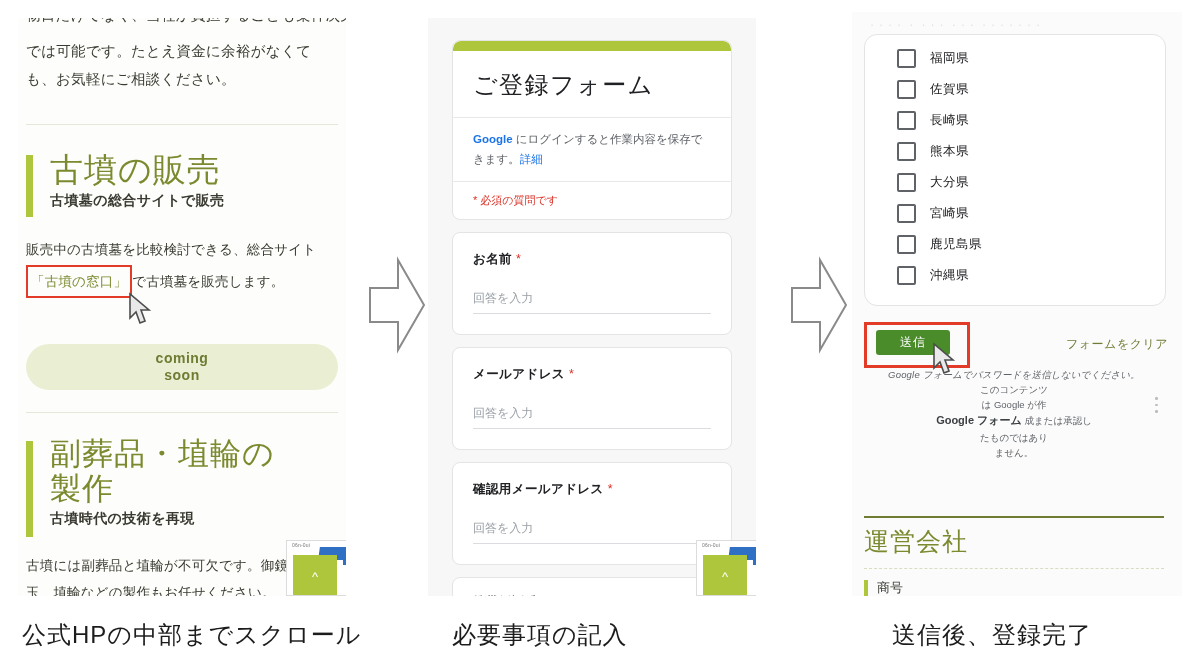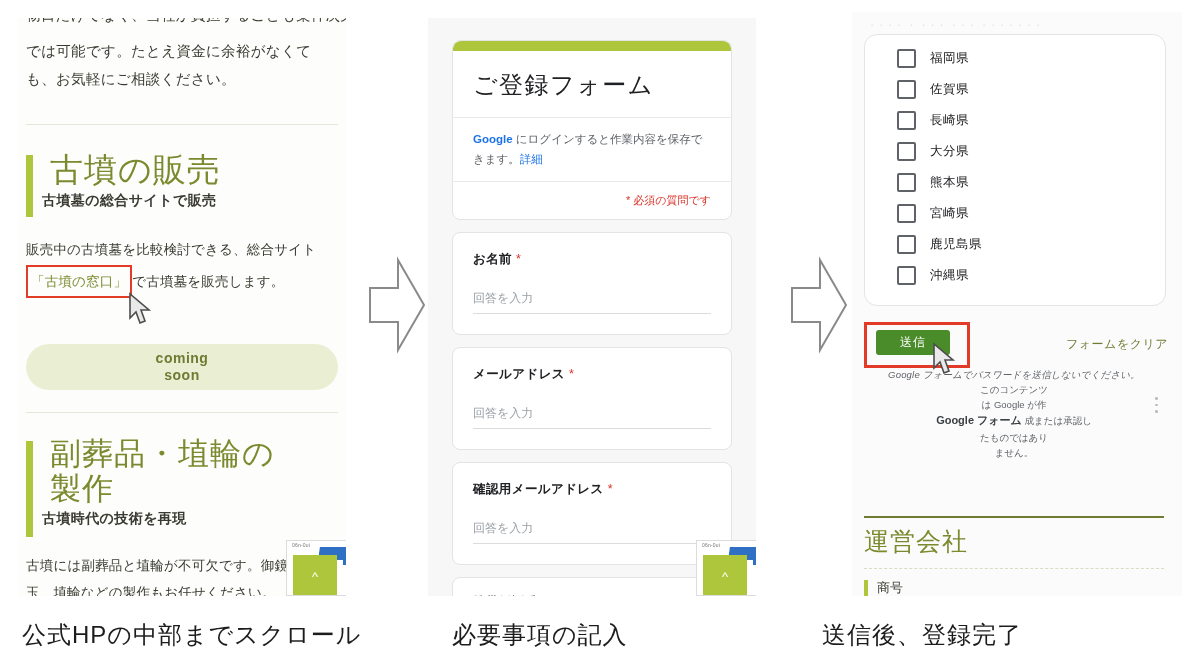--- a/index.html
+++ b/index.html
@@ -31,21 +31,21 @@
   .p1-sec{margin-top:26px;padding:0 8px;position:relative;}
   .p1-bar{
     position:absolute;left:8px;top:4px;width:7px;height:62px;background:#aec63b;
   }
   .p1-h2{
     margin:0 0 0 24px;font-family:"Liberation Serif","DejaVu Serif",serif;
     font-size:33px;color:#7b8a2e;line-height:1.18;font-weight:400;letter-spacing:1px;
   }
   .p1-h2.two{font-size:31px;line-height:1.12;}
   .p1-sub{
-    margin:3px 0 0 16px;font-size:14px;color:#3a3a32;font-weight:700;letter-spacing:.4px;
+    margin:3px 0 0 24px;font-size:14px;color:#3a3a32;font-weight:700;letter-spacing:.4px;
   }
   .p1-body{
     margin-top:26px;padding:0 8px;font-size:13.5px;color:#3a3a32;
     line-height:2.0;letter-spacing:.2px;
   }
   .p1-linkbox{
     display:inline-block;border:2px solid #e23b27;padding:1px 3px;margin:2px 0;
   }
   .p1-link{color:#7b8a2e;text-decoration:none;}
   .p1-cta{
@@ -88,21 +88,21 @@
     font-size:24px;color:#202124;padding:18px 20px 16px 20px;font-weight:400;
     letter-spacing:1.5px;border-bottom:1px solid #e8e8e8;
     font-family:"Liberation Sans","DejaVu Sans",sans-serif;
   }
   .g-login{
     font-size:11.5px;color:#5f6368;padding:12px 20px;line-height:1.7;
     border-bottom:1px solid #e8e8e8;
   }
   .g-login b{color:#1a73e8;font-weight:700;}
   .g-login a{color:#1a73e8;text-decoration:none;}
-  .g-req{font-size:11px;color:#d93025;padding:11px 20px;text-align:right;}
+  .g-req{font-size:11px;color:#d93025;padding:11px 20px;}
   .g-q{padding:18px 20px 20px 20px;}
   .g-label{font-size:12.5px;color:#202124;font-weight:700;letter-spacing:.4px;}
   .g-star{color:#d93025;font-weight:400;}
   .g-input{
     margin-top:22px;border-bottom:1px solid #dadce0;padding-bottom:6px;
     font-size:12px;color:#9aa0a6;
   }
   .g-clip{overflow:hidden;}
 
   
@@ -163,21 +163,21 @@
   
   .arrow{position:absolute;}
 
   
   .caption{
     position:absolute;bottom:8px;font-size:24px;color:#1c1c1c;letter-spacing:1px;
     font-family:"Liberation Sans","DejaVu Sans",sans-serif;
   }
   #cap1{left:22px;}
   #cap2{left:452px;}
-  #cap3{left:822px;margin-top:27px;}
+  #cap3{left:892px;margin-top:27px;}
 </style>
 </head>
 <body>
 
 <div class="stage">
 
   <div class="panel" id="panel1">
     <div class="p1-inner">
 
       <div class="p1-clip-top">
@@ -300,25 +300,25 @@
       <div class="ck-row">
         <div class="ck-box"></div>
         <div class="ck-label">佐賀県</div>
       </div>
       <div class="ck-row">
         <div class="ck-box"></div>
         <div class="ck-label">長崎県</div>
       </div>
       <div class="ck-row">
         <div class="ck-box"></div>
+        <div class="ck-label">熊本県</div>
+      </div>
+      <div class="ck-row">
+        <div class="ck-box"></div>
         <div class="ck-label">大分県</div>
-      </div>
-      <div class="ck-row">
-        <div class="ck-box"></div>
-        <div class="ck-label">熊本県</div>
       </div>
       <div class="ck-row">
         <div class="ck-box"></div>
         <div class="ck-label">宮崎県</div>
       </div>
       <div class="ck-row">
         <div class="ck-box"></div>
         <div class="ck-label">鹿児島県</div>
       </div>
       <div class="ck-row">

